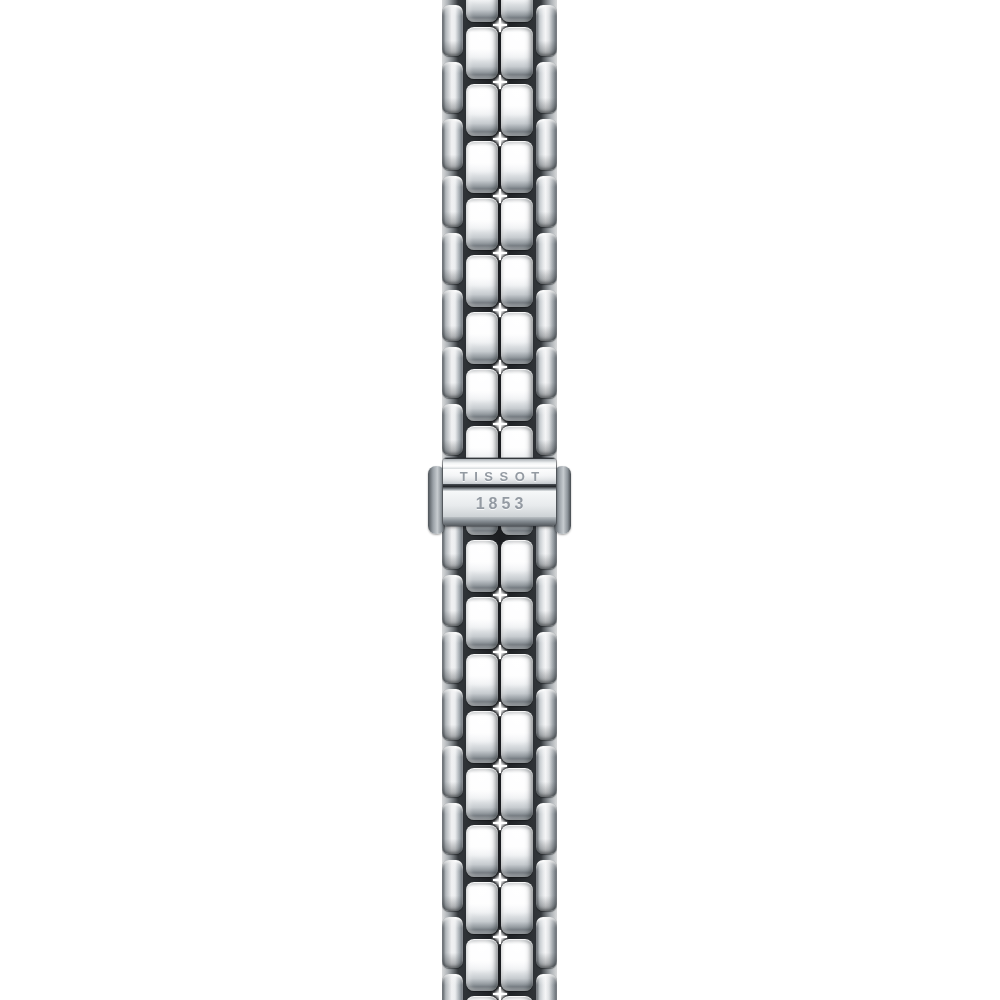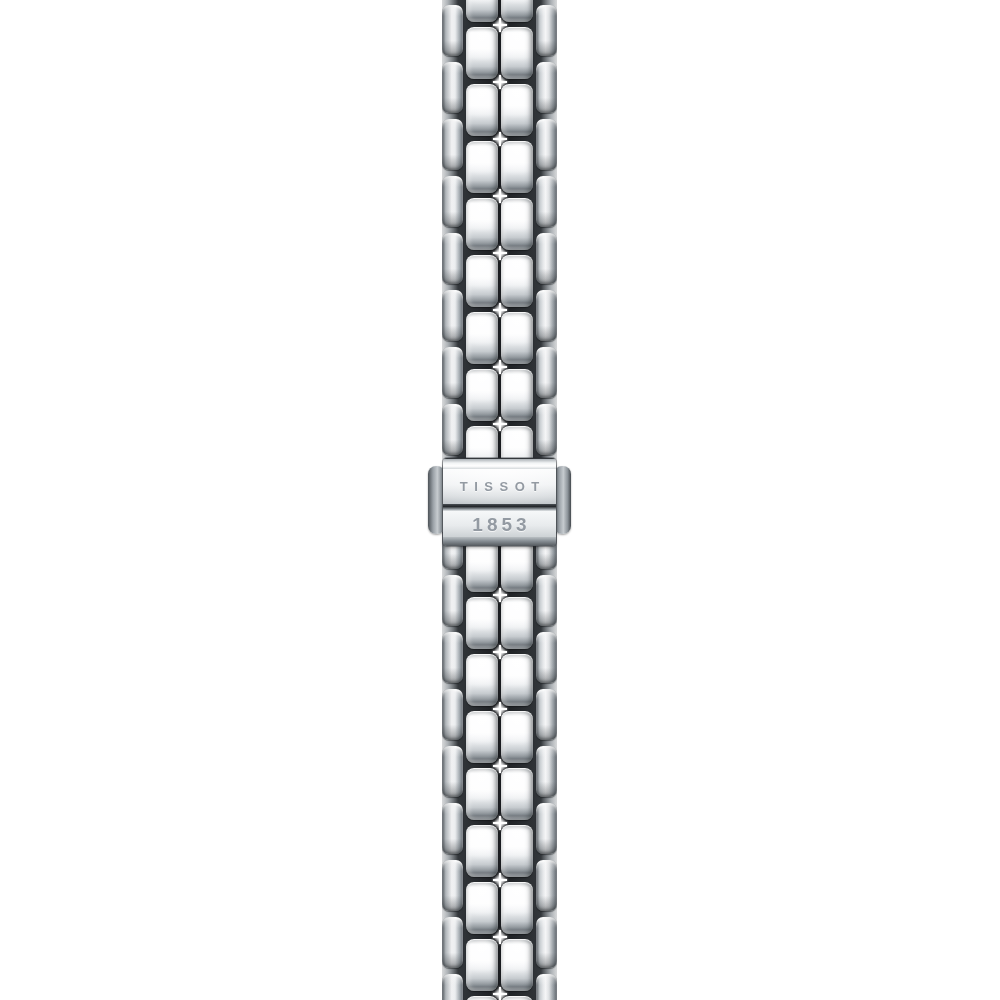--- a/index.html
+++ b/index.html
@@ -83,21 +83,21 @@
       linear-gradient(#ffffff, #ffffff) center / 14px 2px no-repeat,
       linear-gradient(#ffffff, #ffffff) center / 2px 14px no-repeat,
       radial-gradient(circle, rgba(255,255,255,.95) 0%, rgba(255,255,255,0) 62%);
     filter: drop-shadow(0 0 1px rgba(255,255,255,.9));
   }
 
   
   .clasp {
     position: absolute;
     left: 428px; top: 458px;
-    width: 143px; height: 88px;
+    width: 143px; height: 68px;
     z-index: 10;
   }
   .ear {
     position: absolute; top: 8px;
     width: 17px; height: 68px;
     border-radius: 8px;
     background: linear-gradient(90deg,
       #4d5358 0%, #9aa1a7 30%, var(--c-metal-mid, #c6cbcf) 55%,
       #8d949a 80%, #44494e 100%);
     box-shadow: 0 1px 2px rgba(0,0,0,.35);
@@ -135,21 +135,21 @@
     height: 9px; flex: none;
     background: linear-gradient(180deg, #b9bfc3 0%, #878e94 45%, #54595e 100%);
   }
   .brand {
     font-size: 13px; font-weight: bold; line-height: 1;
     letter-spacing: 6.5px; margin-right: -6.5px;
     color: var(--c-engraving, #939aa2);
     text-shadow: 0 1px 0 rgba(255,255,255,.7);
   }
   .year {
-    font-size: 19px; font-weight: bold; line-height: 1;
+    font-size: 16px; font-weight: bold; line-height: 1;
     letter-spacing: 4px; margin-right: -4px;
     color: var(--c-engraving, #939aa2);
     text-shadow: 0 1px 0 rgba(255,255,255,.7);
   }
 </style>
 </head>
 <body>
 
 <div class="stage">
 

